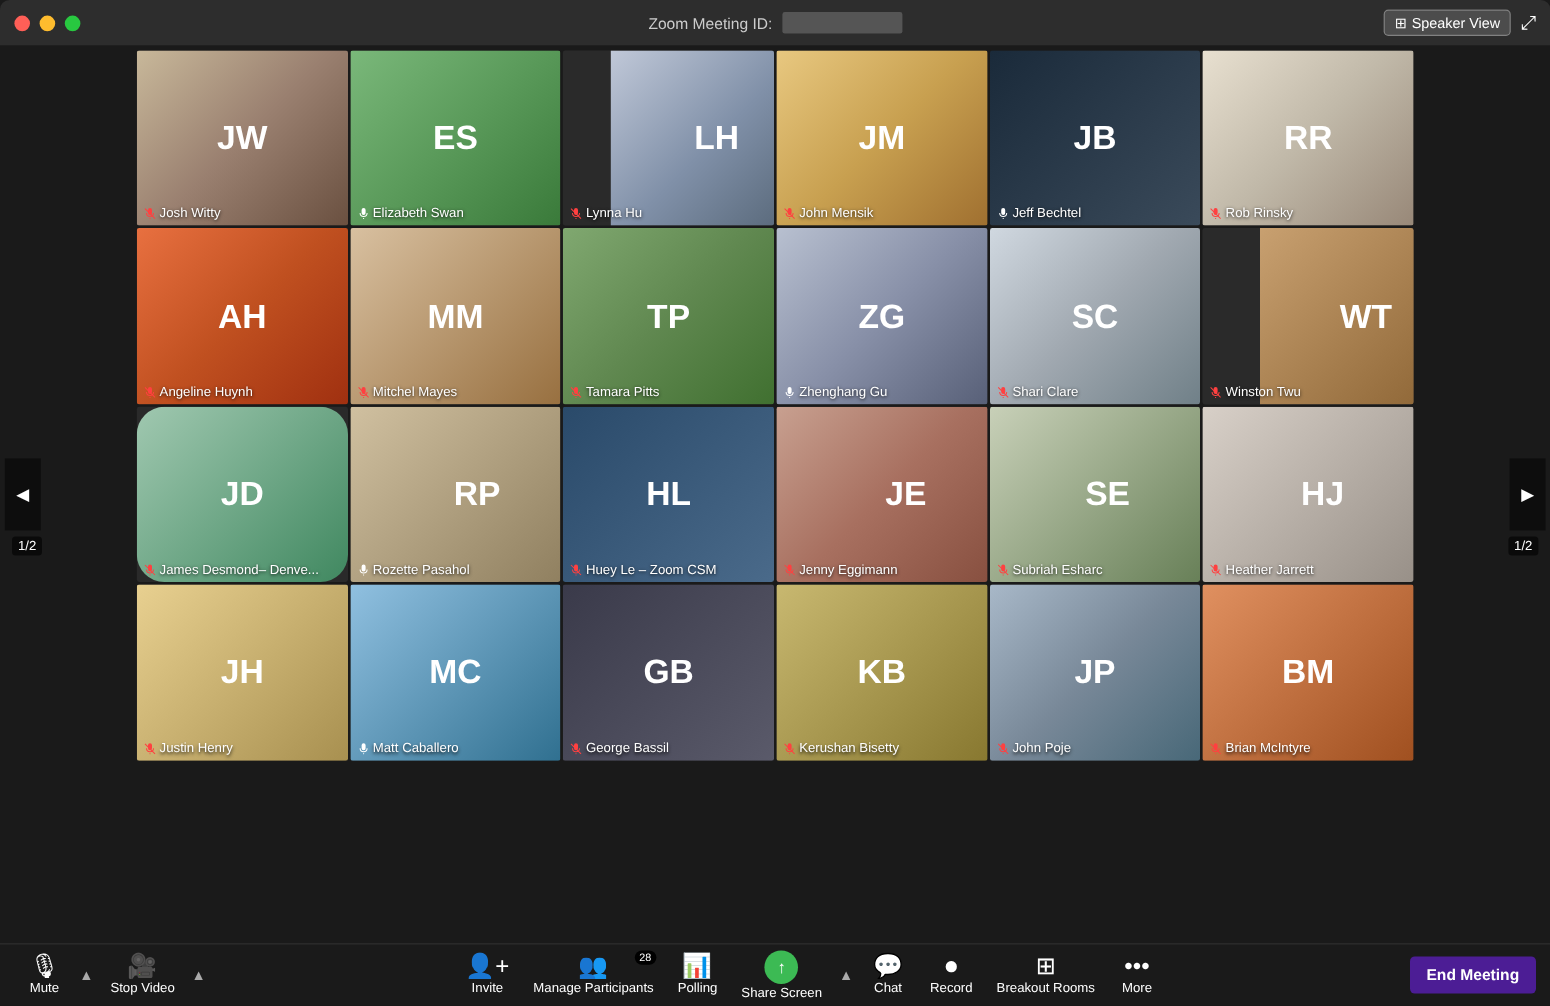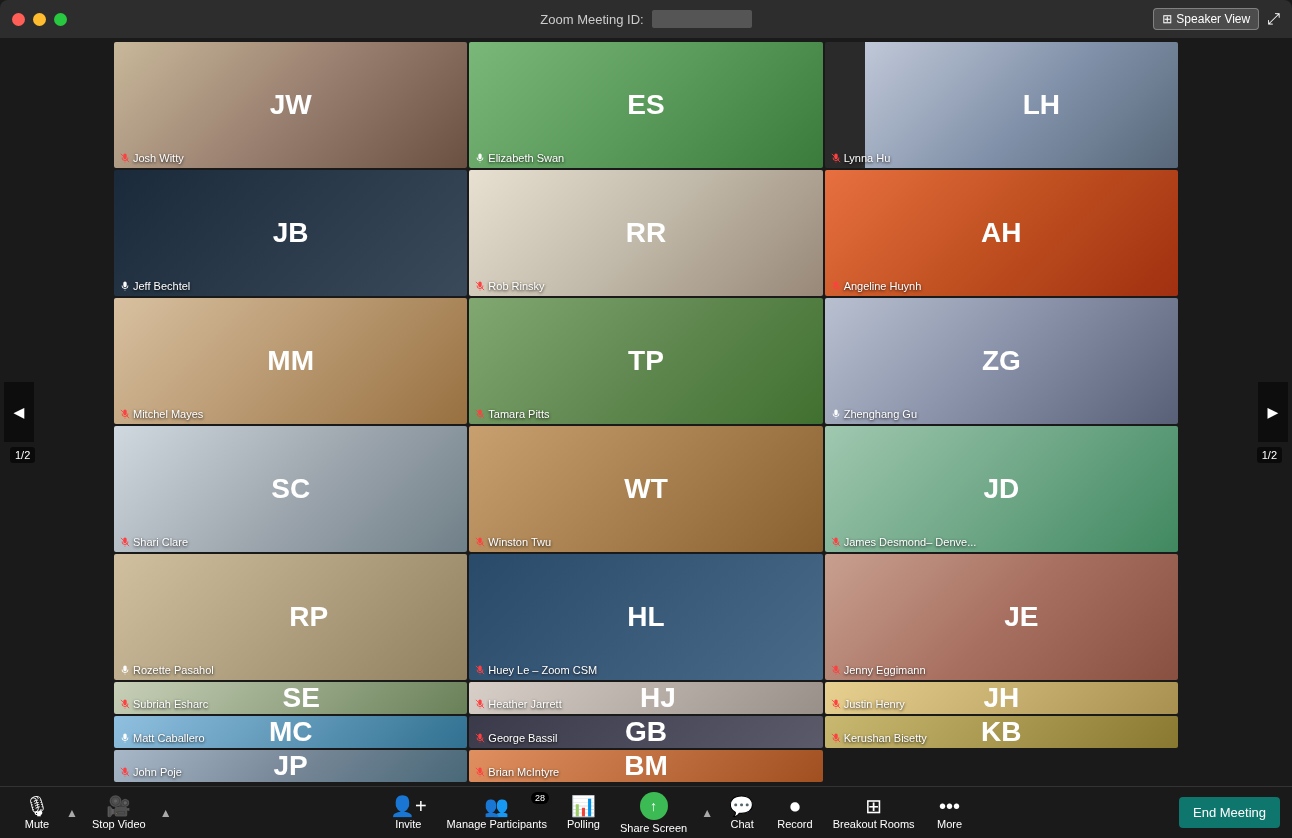--- a/index.html
+++ b/index.html
@@ -79,21 +79,21 @@
     .video-grid-container {
       position: relative;
       height: 748px; 
       background: #1a1a1a;
       display: flex;
       align-items: center;
       justify-content: center;
     }
     .video-grid {
       display: grid;
-      grid-template-columns: repeat(3, 1fr);
+      grid-template-columns: repeat(6, 1fr);
       grid-template-rows: repeat(5, 1fr);
       gap: 2px;
       width: 1064px;
       height: 740px;
     }
     .video-cell {
       position: relative;
       background: #2a2a2a;
       overflow: hidden;
       border-radius: 2px;
@@ -197,27 +197,27 @@
       position: absolute;
       top: 5px;
       right: 8px;
       background: #000000;
       color: #fff;
       font-size: 9px;
       padding: 1px 4px;
       border-radius: 8px;
     }
     .end-meeting-btn {
-      background: #0f766e;
+      background: #4c1d95;
       color: #fff;
       border: none;
       padding: 8px 14px;
       border-radius: 4px;
       font-size: 13px;
-      font-weight: 400;
+      font-weight: 700;
       cursor: pointer;
       white-space: nowrap;
     }
     .share-screen-item {
       display: flex;
       flex-direction: column;
       align-items: center;
       justify-content: center;
       cursor: pointer;
       padding: 0 10px;
@@ -244,22 +244,22 @@
     .bg-2 { background: linear-gradient(135deg, #7ab87a 0%, #5a9a5a 50%, #3a7a3a 100%); }
     .bg-3 { background: linear-gradient(135deg, #c0c8d8 0%, #8090a8 50%, #506070 100%); margin-left: 40px; }
     .bg-4 { background: linear-gradient(135deg, #e8c880 0%, #c8a050 50%, #a07030 100%); }
     .bg-5 { background: linear-gradient(135deg, #1a2a3a 0%, #2a3a4a 50%, #3a4a5a 100%); }
     .bg-6 { background: linear-gradient(135deg, #e8e0d0 0%, #c0b8a8 50%, #988878 100%); }
     .bg-7 { background: linear-gradient(135deg, #d8c0a0 0%, #b89870 50%, #987040 100%); }
     .bg-8 { background: linear-gradient(135deg, #e87040 0%, #c05020 50%, #a03010 100%); }
     .bg-9 { background: linear-gradient(135deg, #80a870 0%, #608850 50%, #407030 100%); }
     .bg-10 { background: linear-gradient(135deg, #b8c0d0 0%, #8890a8 50%, #586078 100%); }
     .bg-11 { background: linear-gradient(135deg, #d0d8e0 0%, #a0a8b0 50%, #708088 100%); }
-    .bg-12 { background: linear-gradient(135deg, #c8a070 0%, #a88050 50%, #886030 100%); }
-    .bg-13 { background: linear-gradient(135deg, #a0c8b0 0%, #70a888 50%, #408860 100%); }
+    .bg-12 { background: linear-gradient(135deg, #c8a070 0%, #a88050 50%, #886030 100%); margin-left: 48px; }
+    .bg-13 { background: linear-gradient(135deg, #a0c8b0 0%, #70a888 50%, #408860 100%); border-radius: 23px; }
     .bg-14 { background: linear-gradient(135deg, #d0c0a0 0%, #b0a080 50%, #908060 100%); padding-left: 36px; }
     .bg-15 { background: linear-gradient(135deg, #2a4a6a 0%, #3a5a7a 50%, #4a6a8a 100%); }
     .bg-16 { background: linear-gradient(135deg, #c8a090 0%, #a87060 50%, #885040 100%); padding-left: 40px; }
     .bg-17 { background: linear-gradient(135deg, #c8d0b8 0%, #98a888 50%, #688058 100%); padding-left: 21px; }
     .bg-18 { background: linear-gradient(135deg, #d8d0c8 0%, #b8b0a8 50%, #989088 100%); padding-left: 24px; }
     .bg-19 { background: linear-gradient(135deg, #e8d090 0%, #c8b070 50%, #a89050 100%); }
     .bg-20 { background: linear-gradient(135deg, #90c0e0 0%, #6098b8 50%, #307090 100%); }
     .bg-21 { background: linear-gradient(135deg, #3a3a4a 0%, #4a4a5a 50%, #5a5a6a 100%); }
     .bg-22 { background: linear-gradient(135deg, #c8b870 0%, #a89850 50%, #887830 100%); }
     .bg-23 { background: linear-gradient(135deg, #a8b8c8 0%, #788898 50%, #486878 100%); }
@@ -308,20 +308,27 @@
           </svg>Elizabeth Swan</div>
       </div>
       <div class="video-cell">
         <div class="participant-bg bg-3">LH</div>
         <div class="participant-name"><svg width="10" height="10" viewBox="0 0 24 24" fill="#ff4040">
             <line x1="2" y1="2" x2="22" y2="22" stroke="#ff4040" stroke-width="2"></line>
             <path d="M12 1a4 4 0 0 1 4 4v6a4 4 0 0 1-8 0V5a4 4 0 0 1 4-4zm0 18a8 8 0 0 0 8-8h-2a6 6 0 0 1-12 0H4a8 8 0 0 0 8 8zm-1 2h2v2h-2z"></path>
           </svg>Lynna Hu</div>
       </div>
       <div class="video-cell">
+        <div class="participant-bg bg-4">JM</div>
+        <div class="participant-name"><svg width="10" height="10" viewBox="0 0 24 24" fill="#ff4040">
+            <line x1="2" y1="2" x2="22" y2="22" stroke="#ff4040" stroke-width="2"></line>
+            <path d="M12 1a4 4 0 0 1 4 4v6a4 4 0 0 1-8 0V5a4 4 0 0 1 4-4zm0 18a8 8 0 0 0 8-8h-2a6 6 0 0 1-12 0H4a8 8 0 0 0 8 8zm-1 2h2v2h-2z"></path>
+          </svg>John Mensik</div>
+      </div>
+      <div class="video-cell">
         <div class="participant-bg bg-5">JB</div>
         <div class="participant-name"><svg width="10" height="10" viewBox="0 0 24 24" fill="#ffffff">
             <path d="M12 1a4 4 0 0 1 4 4v6a4 4 0 0 1-8 0V5a4 4 0 0 1 4-4zm0 18a8 8 0 0 0 8-8h-2a6 6 0 0 1-12 0H4a8 8 0 0 0 8 8zm-1 2h2v2h-2z"></path>
           </svg>Jeff Bechtel</div>
       </div>
       <div class="video-cell">
         <div class="participant-bg bg-6">RR</div>
         <div class="participant-name"><svg width="10" height="10" viewBox="0 0 24 24" fill="#ff4040">
             <line x1="2" y1="2" x2="22" y2="22" stroke="#ff4040" stroke-width="2"></line>
             <path d="M12 1a4 4 0 0 1 4 4v6a4 4 0 0 1-8 0V5a4 4 0 0 1 4-4zm0 18a8 8 0 0 0 8-8h-2a6 6 0 0 1-12 0H4a8 8 0 0 0 8 8zm-1 2h2v2h-2z"></path>

